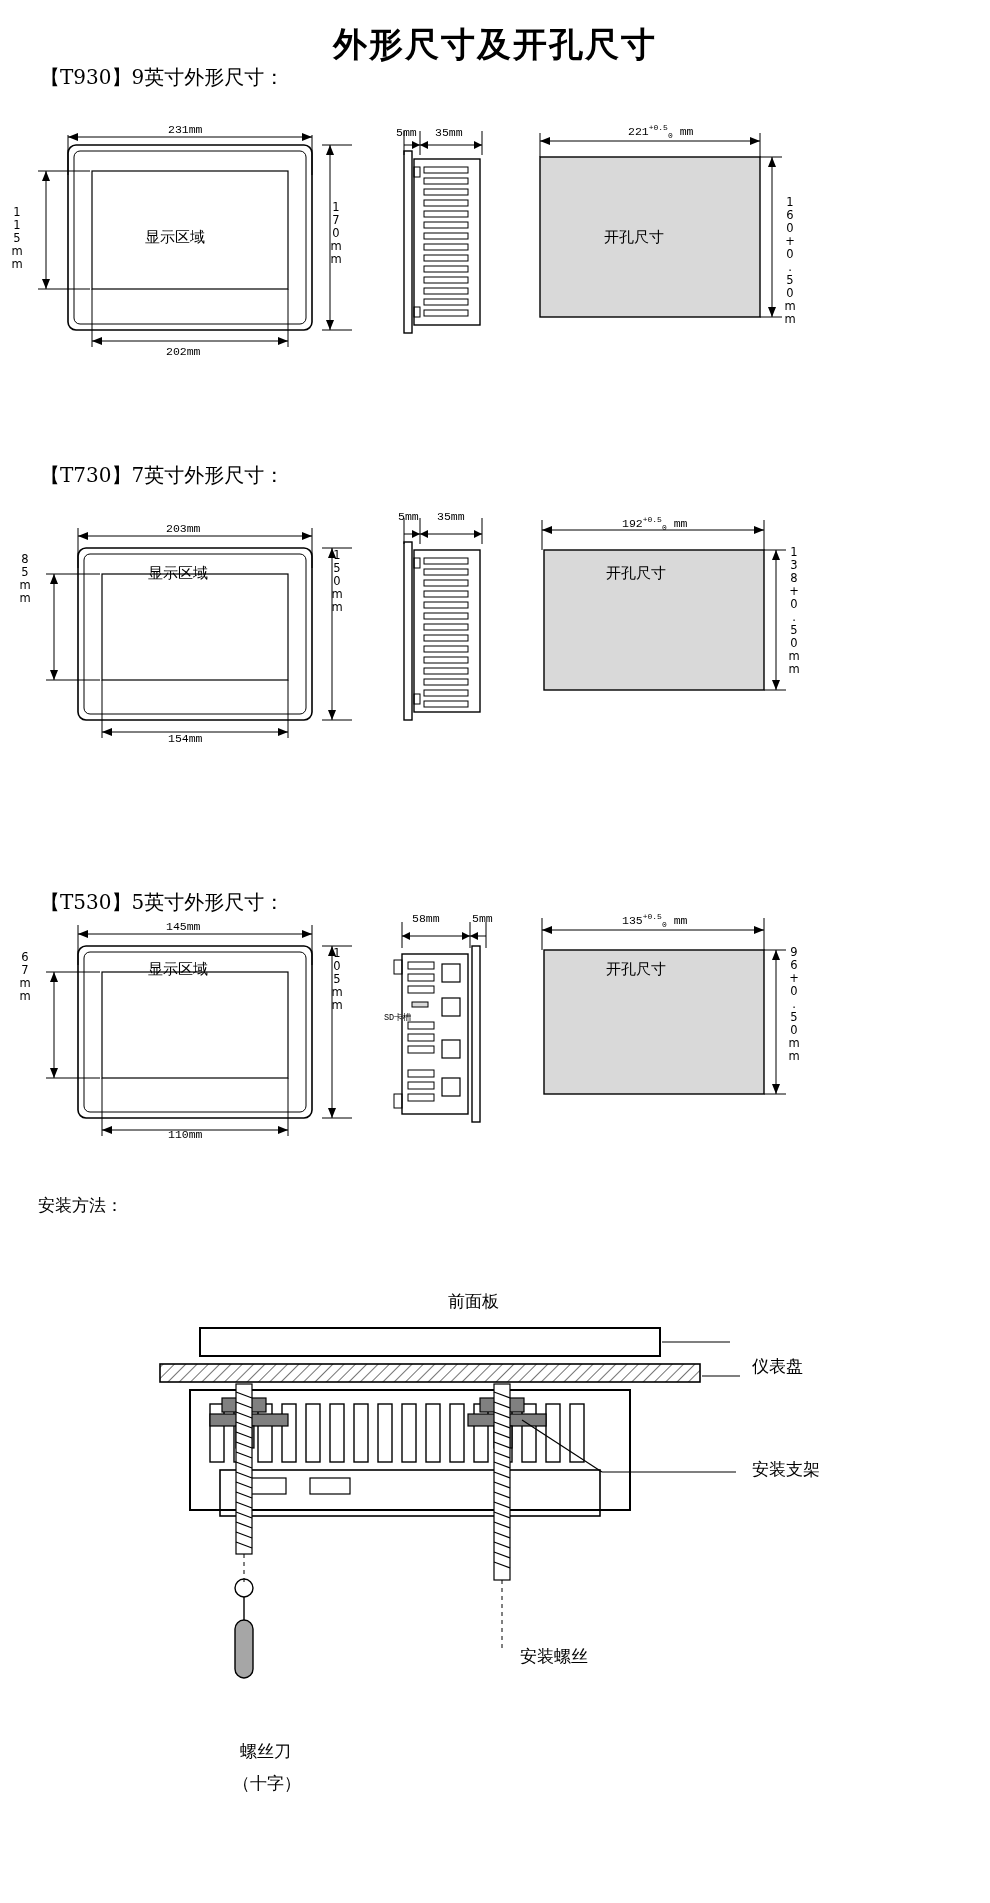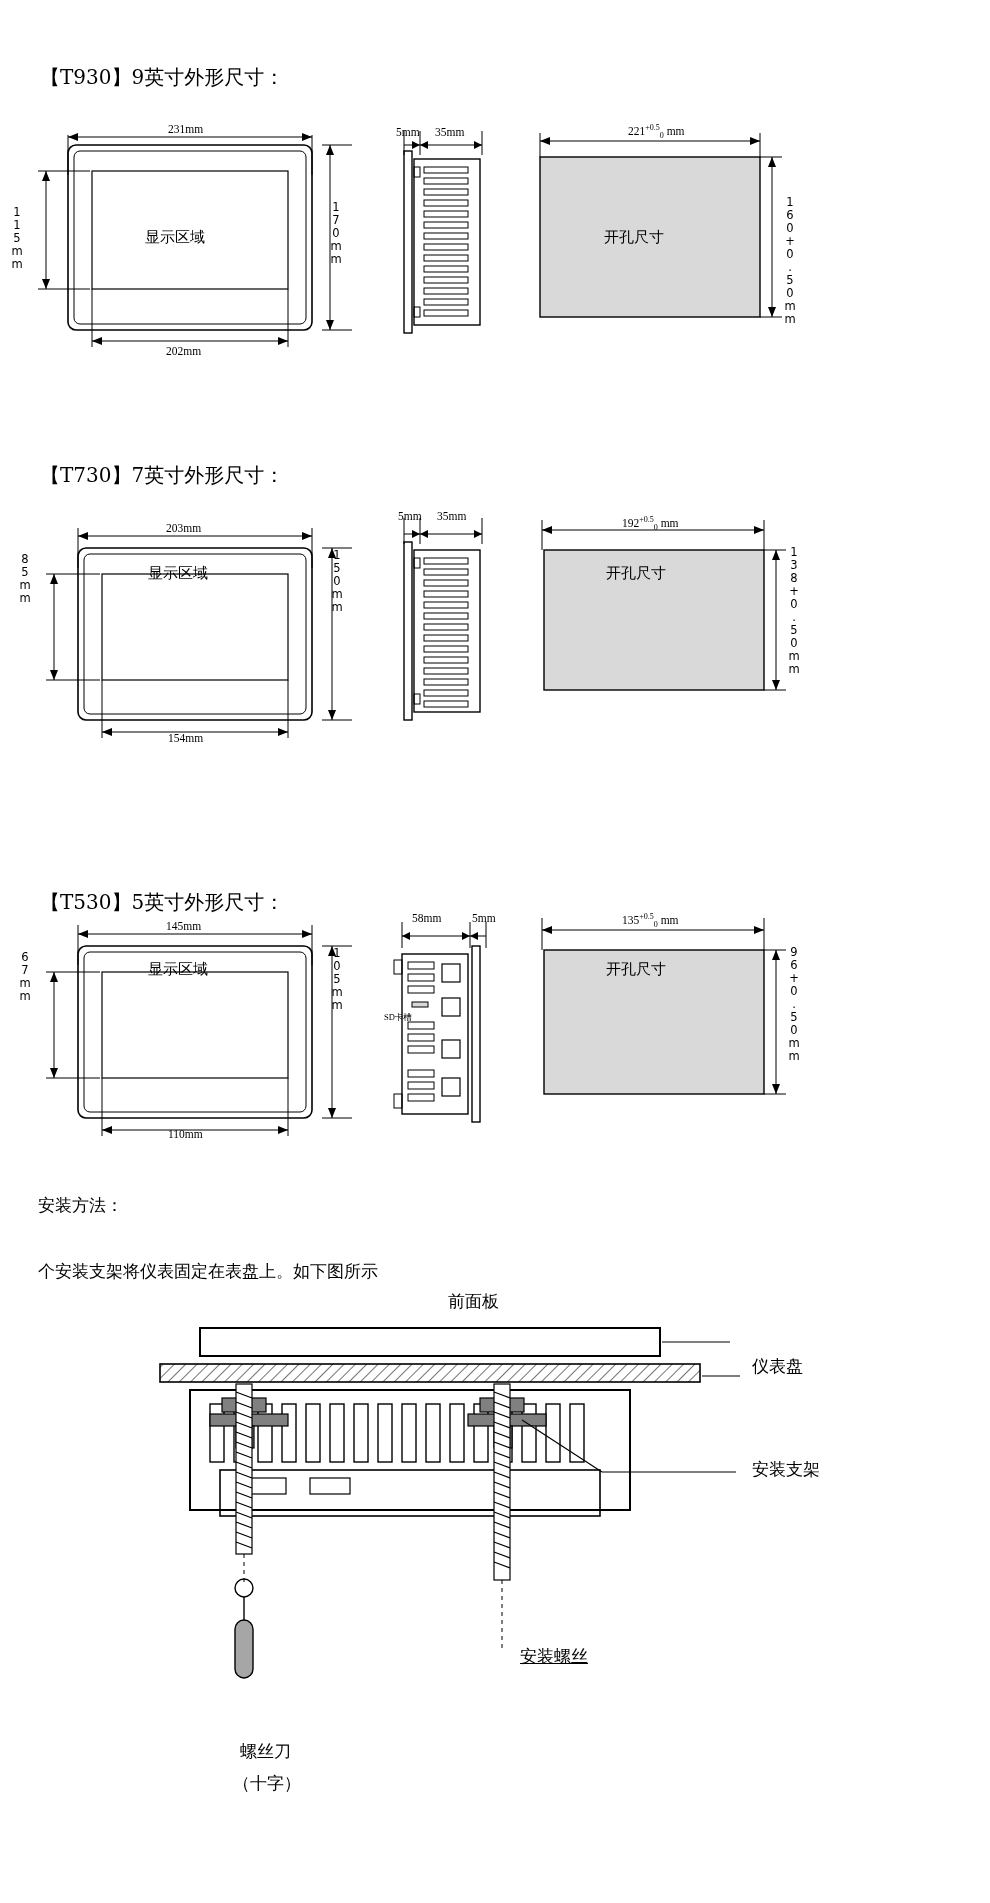--- a/index.html
+++ b/index.html
@@ -32,21 +32,21 @@
     font-size: 20px;
     font-family: "DejaVu Serif", "Liberation Serif", serif;
     white-space: nowrap;
   }
 
   
   .blk { position: absolute; }
   .lbl {
     position: absolute;
     font-size: 11.5px;
-    font-family: Liberation Serif, serif;
+    font-family: Liberation Mono, monospace;
     white-space: nowrap;
   }
   .lbl-v {
     position: absolute;
     font-size: 11.5px;
     white-space: nowrap;
     writing-mode: vertical-rl;
     text-orientation: upright;
     letter-spacing: -1px;
   }
@@ -71,20 +71,21 @@
   }
   svg { display: block; }
   .sup { font-size: 8px; vertical-align: super; }
   .sub { font-size: 8px; vertical-align: sub; }
 </style>
 </head>
 <body>
 
 <div class="page">
 
+  <div class="page-title">外形尺寸及开孔尺寸</div>
 
   <div class="sec-head" style="top:64px; left:40px;">【T930】9英寸外形尺寸：</div>
 
   <div class="blk" style="top:115px; left:30px;">
     <svg width="350" height="250" viewBox="0 0 350 250">
 
       <line x1="38" y1="20" x2="38" y2="60" stroke="#000" stroke-width="1"></line>
       <line x1="282" y1="20" x2="282" y2="60" stroke="#000" stroke-width="1"></line>
       <line x1="38" y1="22" x2="282" y2="22" stroke="#000" stroke-width="1" marker-start="url(#a1)" marker-end="url(#a2)"></line>
       <polygon points="38,22 48,18 48,26" fill="#000"></polygon>
@@ -388,21 +389,20 @@
   </div>
   <div class="lbl" style="top:912px; left:622px;">
     <span>135</span><span class="sup">+0.5</span><span class="sub">0</span>&nbsp;<span>mm</span>
   </div>
   <div class="lbl-v" style="top:945px; left:787px;">
     <span>96</span><span>+0.5</span><span>0</span><span>mm</span>
   </div>
   <div class="ctr-lbl" style="top:960px; left:606px;">开孔尺寸</div>
 
   <div class="body-text" style="top:1190px; left:38px;">安装方法：</div>
-  <div class="body-text" style="top:1256px; left:38px;">个安装支架将仪表固定在表盘上。如下图所示</div>
 
   <div class="fig-lbl" style="top:1290px; left:448px;">前面板</div>
 
   <div class="blk" style="top:1320px; left:150px;">
     <svg width="740" height="560" viewBox="0 0 740 560">
 
       <rect x="50" y="8" width="460" height="28" fill="none" stroke="#000" stroke-width="2"></rect>
 
       <defs>
         <pattern id="hatch" patternUnits="userSpaceOnUse" width="8" height="8" patternTransform="rotate(45)">
@@ -502,17 +502,17 @@
 
       <line x1="512" y1="22" x2="580" y2="22" stroke="#000" stroke-width="1.2"></line>
       <line x1="552" y1="56" x2="590" y2="56" stroke="#000" stroke-width="1.2"></line>
       <line x1="372" y1="100" x2="452" y2="152" stroke="#000" stroke-width="1.2"></line>
       <line x1="452" y1="152" x2="586" y2="152" stroke="#000" stroke-width="1.2"></line>
     </svg>
   </div>
 
   <div class="fig-lbl" style="top:1355px; left:752px;">仪表盘</div>
   <div class="fig-lbl" style="top:1458px; left:752px;">安装支架</div>
-  <div class="fig-lbl" style="top:1645px; left:520px;text-decoration:underline;">安装螺丝</div>
+  <div class="fig-lbl" style="top:1645px; left:520px;">安装螺丝</div>
   <div class="fig-lbl" style="top:1740px; left:240px;">螺丝刀</div>
   <div class="fig-lbl" style="top:1772px; left:233px;font-family:Liberation Serif, serif;">（十字）</div>
 
 </div>
 
 </body></html>

